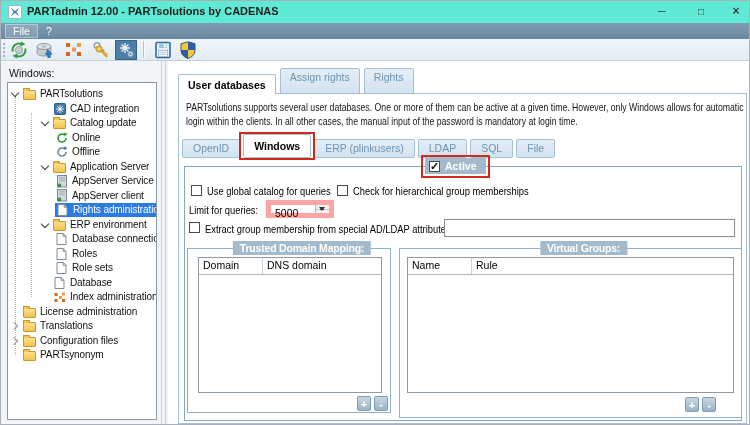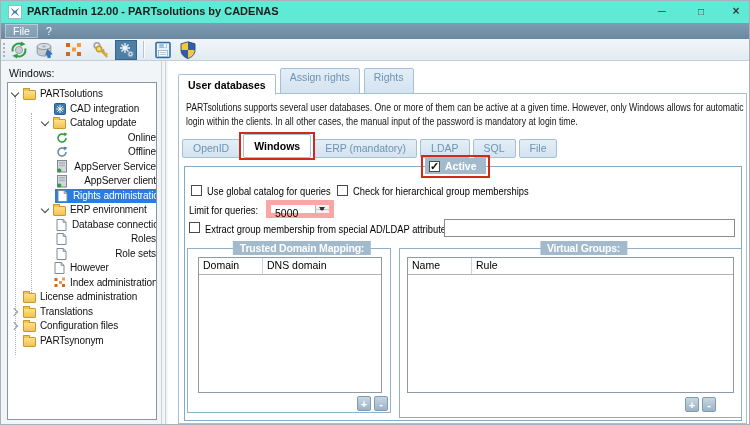--- a/index.html
+++ b/index.html
@@ -36,21 +36,21 @@
   .cat-label{position:absolute;left:8px;top:66px;font-size:10.5px;color:#111;}
 
   
   .tree{position:absolute;left:6px;top:81px;width:150px;height:338px;background:#fff;border:1px solid #8a96a1;
     box-sizing:border-box;overflow:hidden;}
   .spine{position:absolute;width:0;border-left:1px dotted #a9b2ba;}
   .spine.s0{left:7px;top:14px;height:258px;}
   .spine.s1{left:23px;top:30px;height:184px;}
   .tree-rows{position:relative;padding-top:4px;}
   .trow{display:flex;align-items:center;height:14.5px;font-size:10px;letter-spacing:-0.1px;color:#101010;white-space:nowrap;}
-  .d0{padding-left:3px;}.d1{padding-left:33px;}.d2{padding-left:47px;justify-content:space-between;}
+  .d0{padding-left:3px;}.d1{padding-left:33px;}.d2{padding-left:47px;}
   .exp{width:8px;height:8px;margin-right:4px;flex:none;position:relative;}
   .exp.down::before{content:"";position:absolute;left:1px;top:0;width:5px;height:5px;
     border-right:1.5px solid #3f3f3f;border-bottom:1.5px solid #3f3f3f;transform:rotate(45deg);}
   .exp.right::before{content:"";position:absolute;left:0;top:1px;width:5px;height:5px;
     border-right:1.5px solid #8d969e;border-bottom:1.5px solid #8d969e;transform:rotate(-45deg);}
   .ticon{width:13px;height:13px;margin-right:4px;flex:none;display:flex;align-items:center;justify-content:center;}
   .ticon.folder{position:relative;width:13px;height:10px;margin-top:2px;background:linear-gradient(#fde08a,#f3c24f);
     border:1px solid #c9992f;border-radius:1px;box-sizing:border-box;}
   .ticon.folder::before{content:"";position:absolute;left:-1px;top:-3px;width:5px;height:2px;background:#f3c24f;
     border:1px solid #c9992f;border-bottom:none;border-radius:1px 1px 0 0;}
@@ -271,20 +271,25 @@
       <div class="trow d2">
         <span class="ticon">
           <svg width="12" height="12" viewBox="0 0 12 12">
               <path d="M10 6a4 4 0 1 1-1.5-3.1" fill="none" stroke="#6a88a0" stroke-width="1.6"></path>
               <polygon points="7.6,0.6 11.4,1.8 8.6,4.4" fill="#4a7ab5"></polygon>
             </svg>
         </span>
         <span class="tlabel">Offline</span>
       </div>
 
+      <div class="trow d1">
+        <span class="exp down"></span>
+        <span class="ticon folder"></span>
+        <span class="tlabel">Application Server</span>
+      </div>
 
       <div class="trow d2">
         <span class="ticon">
           <svg width="12" height="13" viewBox="0 0 12 13">
               <rect x="1.5" y="0.5" width="9" height="11.5" fill="#d2d8dd" stroke="#818a92"></rect>
               <rect x="3" y="2" width="6" height="1.6" fill="#aeb6bd"></rect>
               <rect x="3" y="4.6" width="6" height="1.6" fill="#aeb6bd"></rect>
               <circle cx="3.4" cy="10.4" r="1.6" fill="#35a344" stroke="#1d7a2c" stroke-width="0.6"></circle>
             </svg>
         </span>
@@ -352,21 +357,21 @@
       </div>
 
       <div class="trow d1">
         <span class="exp"></span>
         <span class="ticon">
           <svg width="11" height="12" viewBox="0 0 11 12">
               <path d="M1 .5h6.2L10 3.3V11.5H1z" fill="#fff" stroke="#7e8b97"></path>
               <path d="M7.2.5v2.8H10" fill="none" stroke="#7e8b97"></path>
             </svg>
         </span>
-        <span class="tlabel">However</span>
+        <span class="tlabel">Database</span>
       </div>
 
       <div class="trow d1">
         <span class="exp"></span>
         <span class="ticon">
           <svg width="11" height="11" viewBox="0 0 11 11">
               <rect x="0.5" y="1" width="3" height="3" fill="#d96516"></rect>
               <rect x="0.5" y="7" width="3" height="3" fill="#d96516"></rect>
               <rect x="5" y="4" width="3" height="3" fill="#f29a4a"></rect>
               <rect x="8" y="0.5" width="3" height="3" fill="#f29a4a"></rect>
@@ -421,21 +426,21 @@
 
   <div class="subtabs">
     <div class="subtab">
       <span>OpenID</span>
     </div>
     <div class="subtab active">
       <span>Windows</span>
       <span class="redbox"></span>
     </div>
     <div class="subtab">
-      <span>ERP (mandatory)</span>
+      <span>ERP (plinkusers)</span>
     </div>
     <div class="subtab">
       <span>LDAP</span>
     </div>
     <div class="subtab">
       <span>SQL</span>
     </div>
     <div class="subtab">
       <span>File</span>
     </div>

